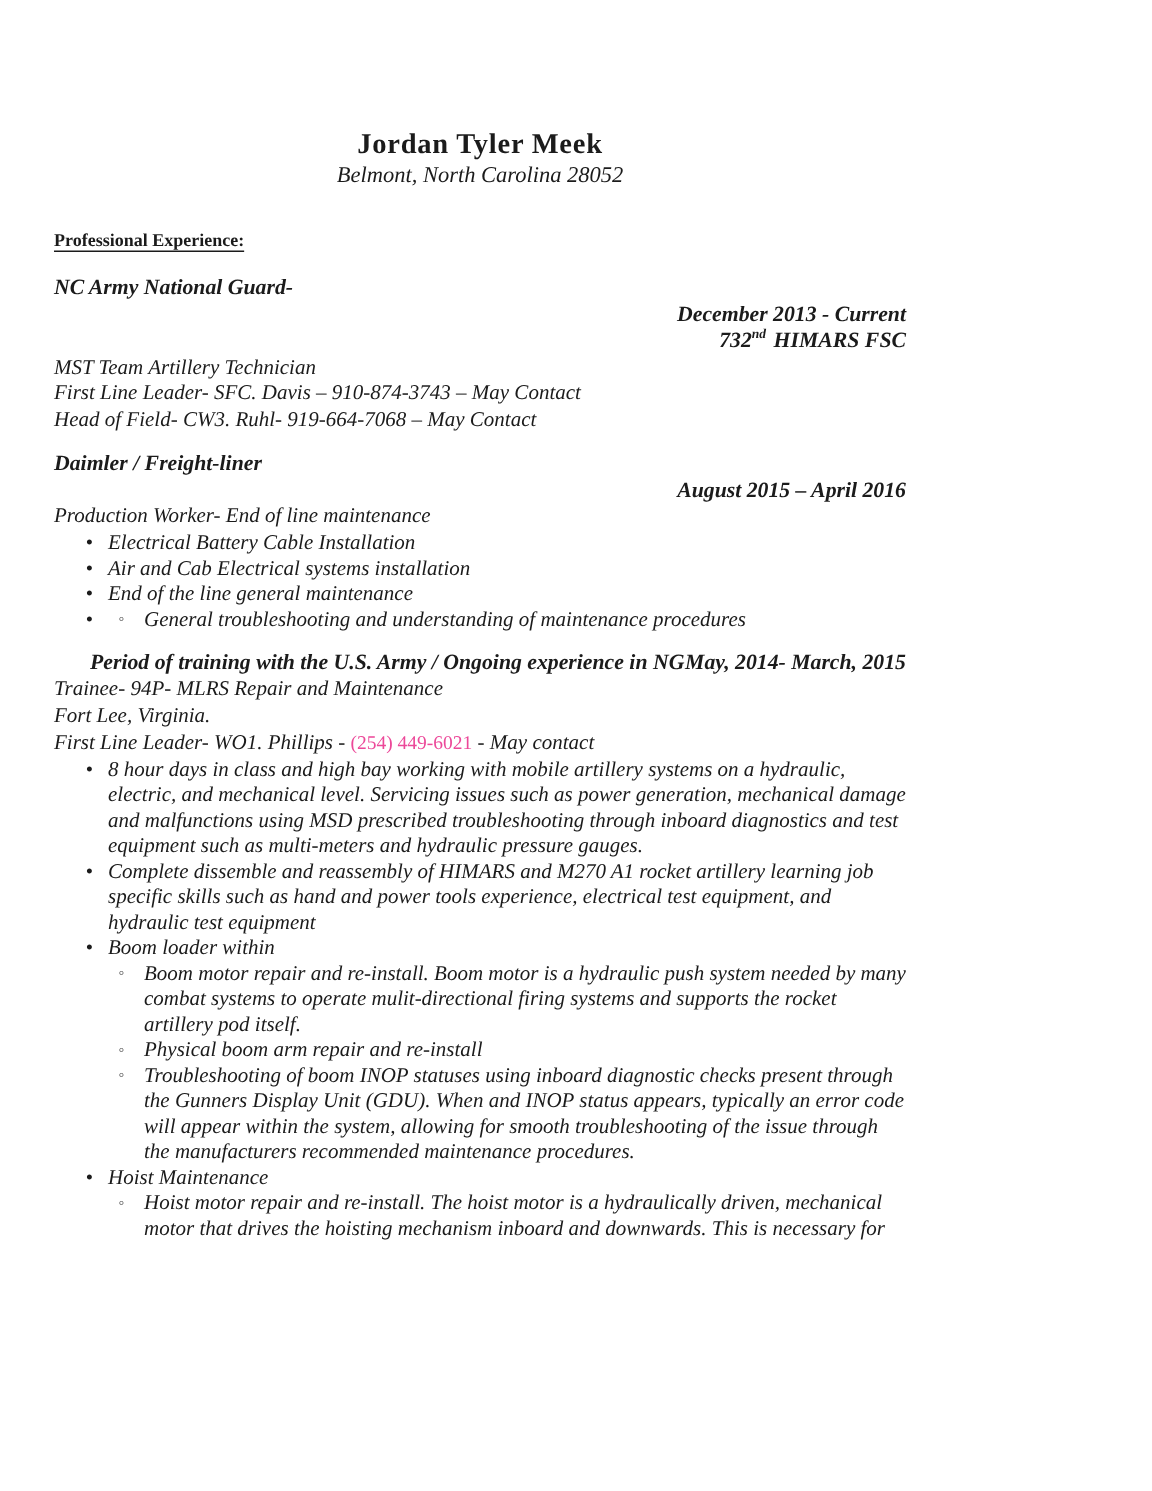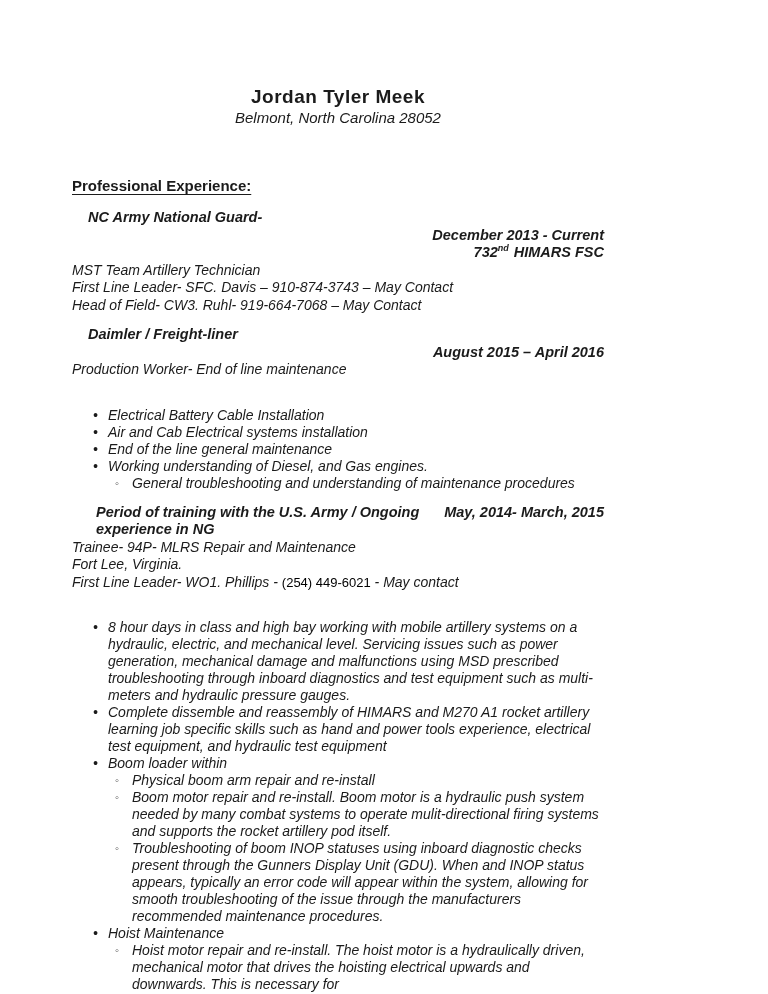--- a/index.html
+++ b/index.html
@@ -1,73 +1,73 @@
 <!DOCTYPE html>
 <html><head>
 <meta charset="utf-8">
 <style>
   html, body { margin: 0; padding: 0; background: #ffffff; }
   .page {
     width: 664px;
     height: 994px;
     box-sizing: border-box;
-    padding: 86px 60px 0 72px;
+    padding: 86px 60px 0 36px;
     background: #ffffff;
-    font-family: Liberation Sans, sans-serif;
+    font-family: Liberation Serif, serif;
     font-style: italic;
     font-size: 14px;
     line-height: 17.5px;
     color: #1b1b1b;
     overflow: hidden;
   }
 
   
   .doc-header { text-align: center; font-size: 15px; line-height: 19px; }
   .person-name {
     font-size: 19px;
     line-height: 22px;
     font-weight: bold;
     font-style: normal;
     letter-spacing: 0.5px;
   }
   .contact-sep { display: inline-block; margin: 0 7px; font-style: normal; }
 
   
   .section-heading {
-    margin: 49px 0 0 0;
-    font-size: 15px;
+    margin: 24px 0 0 0;
+    font-size: 12px;
     line-height: 19px;
     font-weight: bold;
     font-style: normal;
     text-decoration: underline;
     text-underline-offset: 3px;
   }
 
   .job { margin-top: 14px; }
   .job-mt12 { margin-top: 12px; }
-  .bold-ital { font-weight: bold; font-size: 14.5px; margin-left: 16px; }
+  .bold-ital { font-weight: bold; font-size: 14.5px; }
   .right-align { text-align: right; }
   .unit-name { margin-left: 5px; }
   sup { font-size: 9px; line-height: 0; }
 
   
   .training-head { display: flex; justify-content: space-between; align-items: flex-start; }
   .training-title { margin-left: 24px; }
   .training-date { white-space: nowrap; }
 
   
   .phone-gray {
-    color: #000000;
+    color: #ec4899;
     font-style: normal;
     font-size: 13px;
   }
 
   
   ul { list-style: none; margin: 0; padding: 0; }
-  ul.l1 { line-height: 17px; margin-top: 28px; }
+  ul.l1 { line-height: 17px; }
   ul.l1 > li { position: relative; padding-left: 36px; }
   ul.l1 > li::before {
     content: "\2022";
     position: absolute;
     left: 21px;
     top: 0;
   }
   ul.l2 { line-height: 17px; }
   ul.l2 > li { position: relative; padding-left: 24px; }
   ul.l2 > li::before {
@@ -101,47 +101,47 @@
   </section>
 
   <section class="job job-mt12">
     <div class="bold-ital">Daimler / Freight-liner</div>
     <div class="bold-ital right-align">August 2015 – April 2016</div>
     <div>Production Worker- End of line maintenance</div>
     <ul class="l1">
       <li>Electrical Battery Cable Installation</li>
       <li>Air and Cab Electrical systems installation</li>
       <li>End of the line general maintenance</li>
-      <li><span>Working understanding of Diesel, and Gas engines.</span>
+      <li>
         <ul class="l2">
           <li>General troubleshooting and understanding of maintenance procedures</li>
         </ul>
       </li>
     </ul>
   </section>
 
   <section class="job job-mt12">
     <div class="training-head">
       <span class="bold-ital training-title">Period of training with the U.S. Army / Ongoing experience in NG</span>
       <span class="bold-ital training-date">May, 2014- March, 2015</span>
     </div>
     <div>Trainee- 94P- MLRS Repair and Maintenance</div>
     <div>Fort Lee, Virginia.</div>
     <div><span>First Line Leader- WO1. Phillips - </span><span class="phone-gray">(254) 449-6021</span><span> - May contact</span></div>
     <ul class="l1">
       <li>8 hour days in class and high bay working with mobile artillery systems on a hydraulic, electric, and mechanical level. Servicing issues such as power generation, mechanical damage and malfunctions using MSD prescribed troubleshooting through inboard diagnostics and test equipment such as multi-meters and hydraulic pressure gauges.</li>
       <li>Complete dissemble and reassembly of HIMARS and M270 A1 rocket artillery learning job specific skills such as hand and power tools experience, electrical test equipment, and hydraulic test equipment</li>
       <li><span>Boom loader within</span>
         <ul class="l2">
+          <li>Boom motor repair and re-install. Boom motor is a hydraulic push system needed by many combat systems to operate mulit-directional firing systems and supports the rocket artillery pod itself.</li>
           <li>Physical boom arm repair and re-install</li>
-          <li>Boom motor repair and re-install. Boom motor is a hydraulic push system needed by many combat systems to operate mulit-directional firing systems and supports the rocket artillery pod itself.</li>
           <li>Troubleshooting of boom INOP statuses using inboard diagnostic checks present through the Gunners Display Unit (GDU). When and INOP status appears, typically an error code will appear within the system, allowing for smooth troubleshooting of the issue through the manufacturers recommended maintenance procedures.</li>
         </ul>
       </li>
       <li><span>Hoist Maintenance</span>
         <ul class="l2">
-          <li>Hoist motor repair and re-install. The hoist motor is a hydraulically driven, mechanical motor that drives the hoisting electrical upwards and downwards.  This is necessary for</li>
+          <li>Hoist motor repair and re-install. The hoist motor is a hydraulically driven, mechanical motor that drives the hoisting mechanism inboard and downwards.  This is necessary for</li>
         </ul>
       </li>
     </ul>
   </section>
 
 </div>
 
 </body></html>

